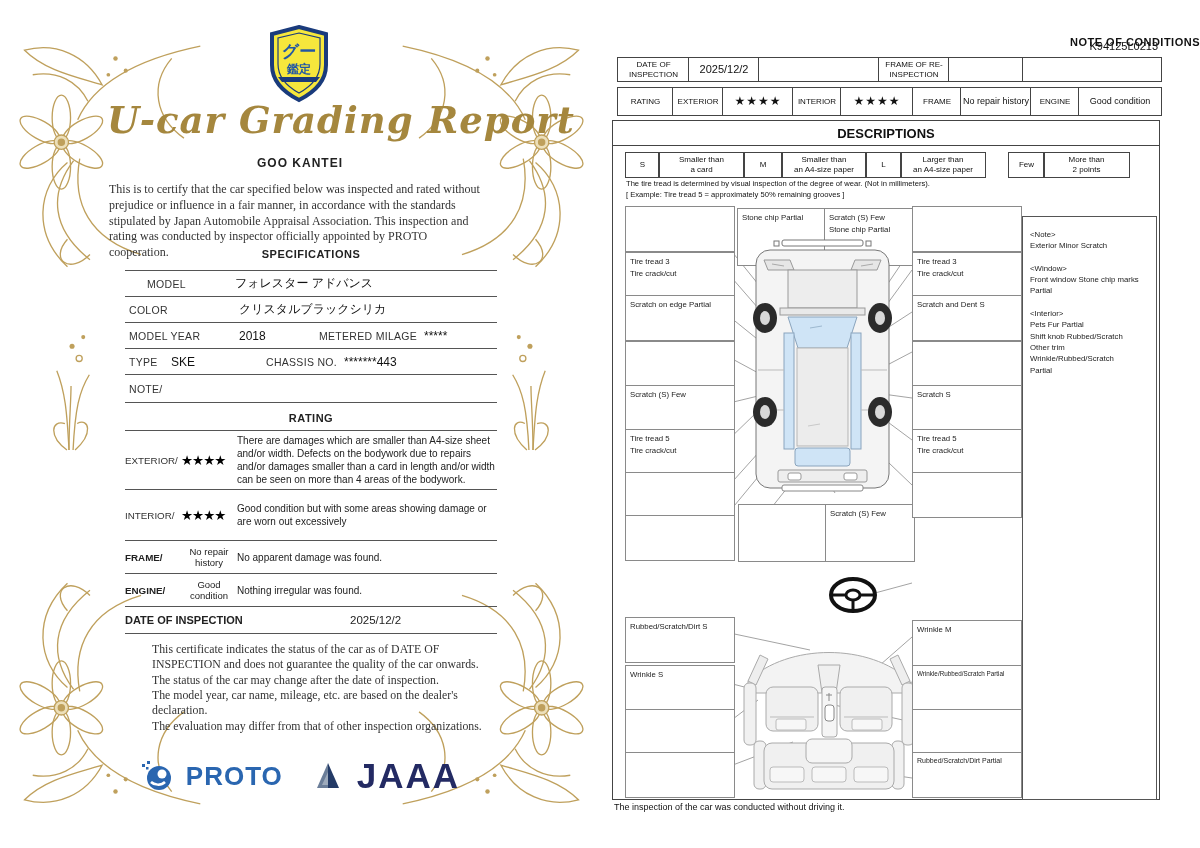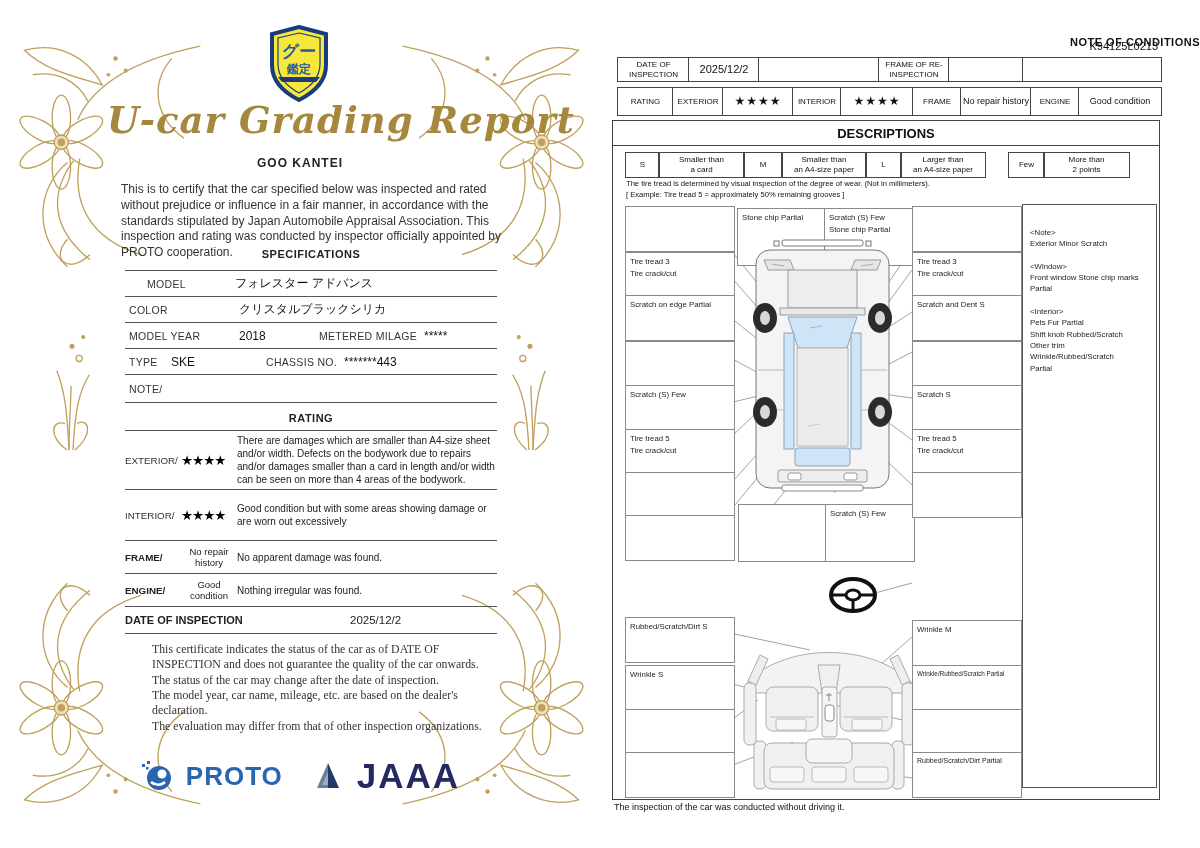--- a/index.html
+++ b/index.html
@@ -8,22 +8,22 @@
   .page{position:absolute;top:0;height:848px;width:600px;}
   .page.left{left:0;}
   .page.right{left:600px;}
   .abs{position:absolute;}
   
   .cert-title{position:absolute;left:0;top:98px;width:600px;text-align:center;
     font-family:"DejaVu Serif",serif;font-style:italic;font-weight:bold;
     font-size:37px;color:#a5873e;letter-spacing:1px;padding-left:41px;}
   .cert-sub{position:absolute;left:0;top:156px;width:600px;text-align:center;
     font-size:12px;font-weight:bold;letter-spacing:1px;color:#222;}
-  .cert-intro{position:absolute;left:121px;top:182px;width:380px;
-    font-family:Liberation Sans, sans-serif;font-size:12px;line-height:1.32;color:#333;}
+  .cert-intro{position:absolute;left:109px;top:182px;width:380px;
+    font-family:Liberation Serif, serif;font-size:12px;line-height:1.32;color:#333;}
   .sec-head{position:absolute;width:372px;left:125px;text-align:center;
     font-size:11px;font-weight:bold;color:#222;letter-spacing:.5px;}
   .spec{position:absolute;left:125px;top:270px;width:372px;border-top:1px solid #555;}
   .spec-row{display:flex;align-items:center;height:25px;border-bottom:1px solid #555;}
   .spec-lab{font-size:10.5px;color:#333;letter-spacing:.3px;}
   .spec-val{font-size:12px;color:#111;}
   .rate{position:absolute;left:125px;top:430px;width:372px;border-top:1px solid #555;}
   .rate-row{display:flex;border-bottom:1px solid #555;align-items:center;}
   .rate-lab{width:56px;font-size:9.8px;color:#333;flex:none;}
   .rate-grade{width:56px;flex:none;text-align:center;font-size:9.5px;line-height:1.2;color:#222;}
@@ -48,22 +48,22 @@
   .descband{position:absolute;left:12px;top:120px;width:546px;height:24px;border:1px solid #444;
     display:flex;align-items:center;justify-content:center;font-size:13px;font-weight:bold;color:#111;text-align:center;}
   .obox{position:absolute;border:1px solid #8a8a8a;background:#fff;font-size:7.8px;
     line-height:1.55;color:#222;padding:3px 4px;white-space:pre-line;overflow:hidden;}
   .obox.tiny{font-size:6.3px;}
   .obox.smallf{font-size:7px;}
   .legend-cell{position:absolute;border:1px solid #444;display:flex;align-items:center;
     justify-content:center;text-align:center;font-size:8px;line-height:1.25;color:#111;white-space:pre-line;}
   .tread-note{position:absolute;left:26px;top:179px;font-size:7.6px;line-height:1.4;
     color:#111;white-space:pre-line;}
-  .notes-panel{position:absolute;left:422px;top:204px;width:135px;height:584px;border:1px solid #555;
-    font-size:7.8px;line-height:1.45;color:#222;padding:22px 7px;white-space:pre-line;box-sizing:border-box;}
+  .notes-panel{position:absolute;left:422px;top:216px;width:135px;height:584px;border:1px solid #555;
+    font-size:7.8px;line-height:1.45;color:#222;padding:12px 7px;white-space:pre-line;box-sizing:border-box;}
   .footnote{position:absolute;left:14px;top:802px;font-size:9px;color:#111;}
   .leader{position:absolute;left:0;top:0;pointer-events:none;}
 </style>
 </head>
 <body>
 
 <div class="canvas">
 
   <section class="page left">
 

